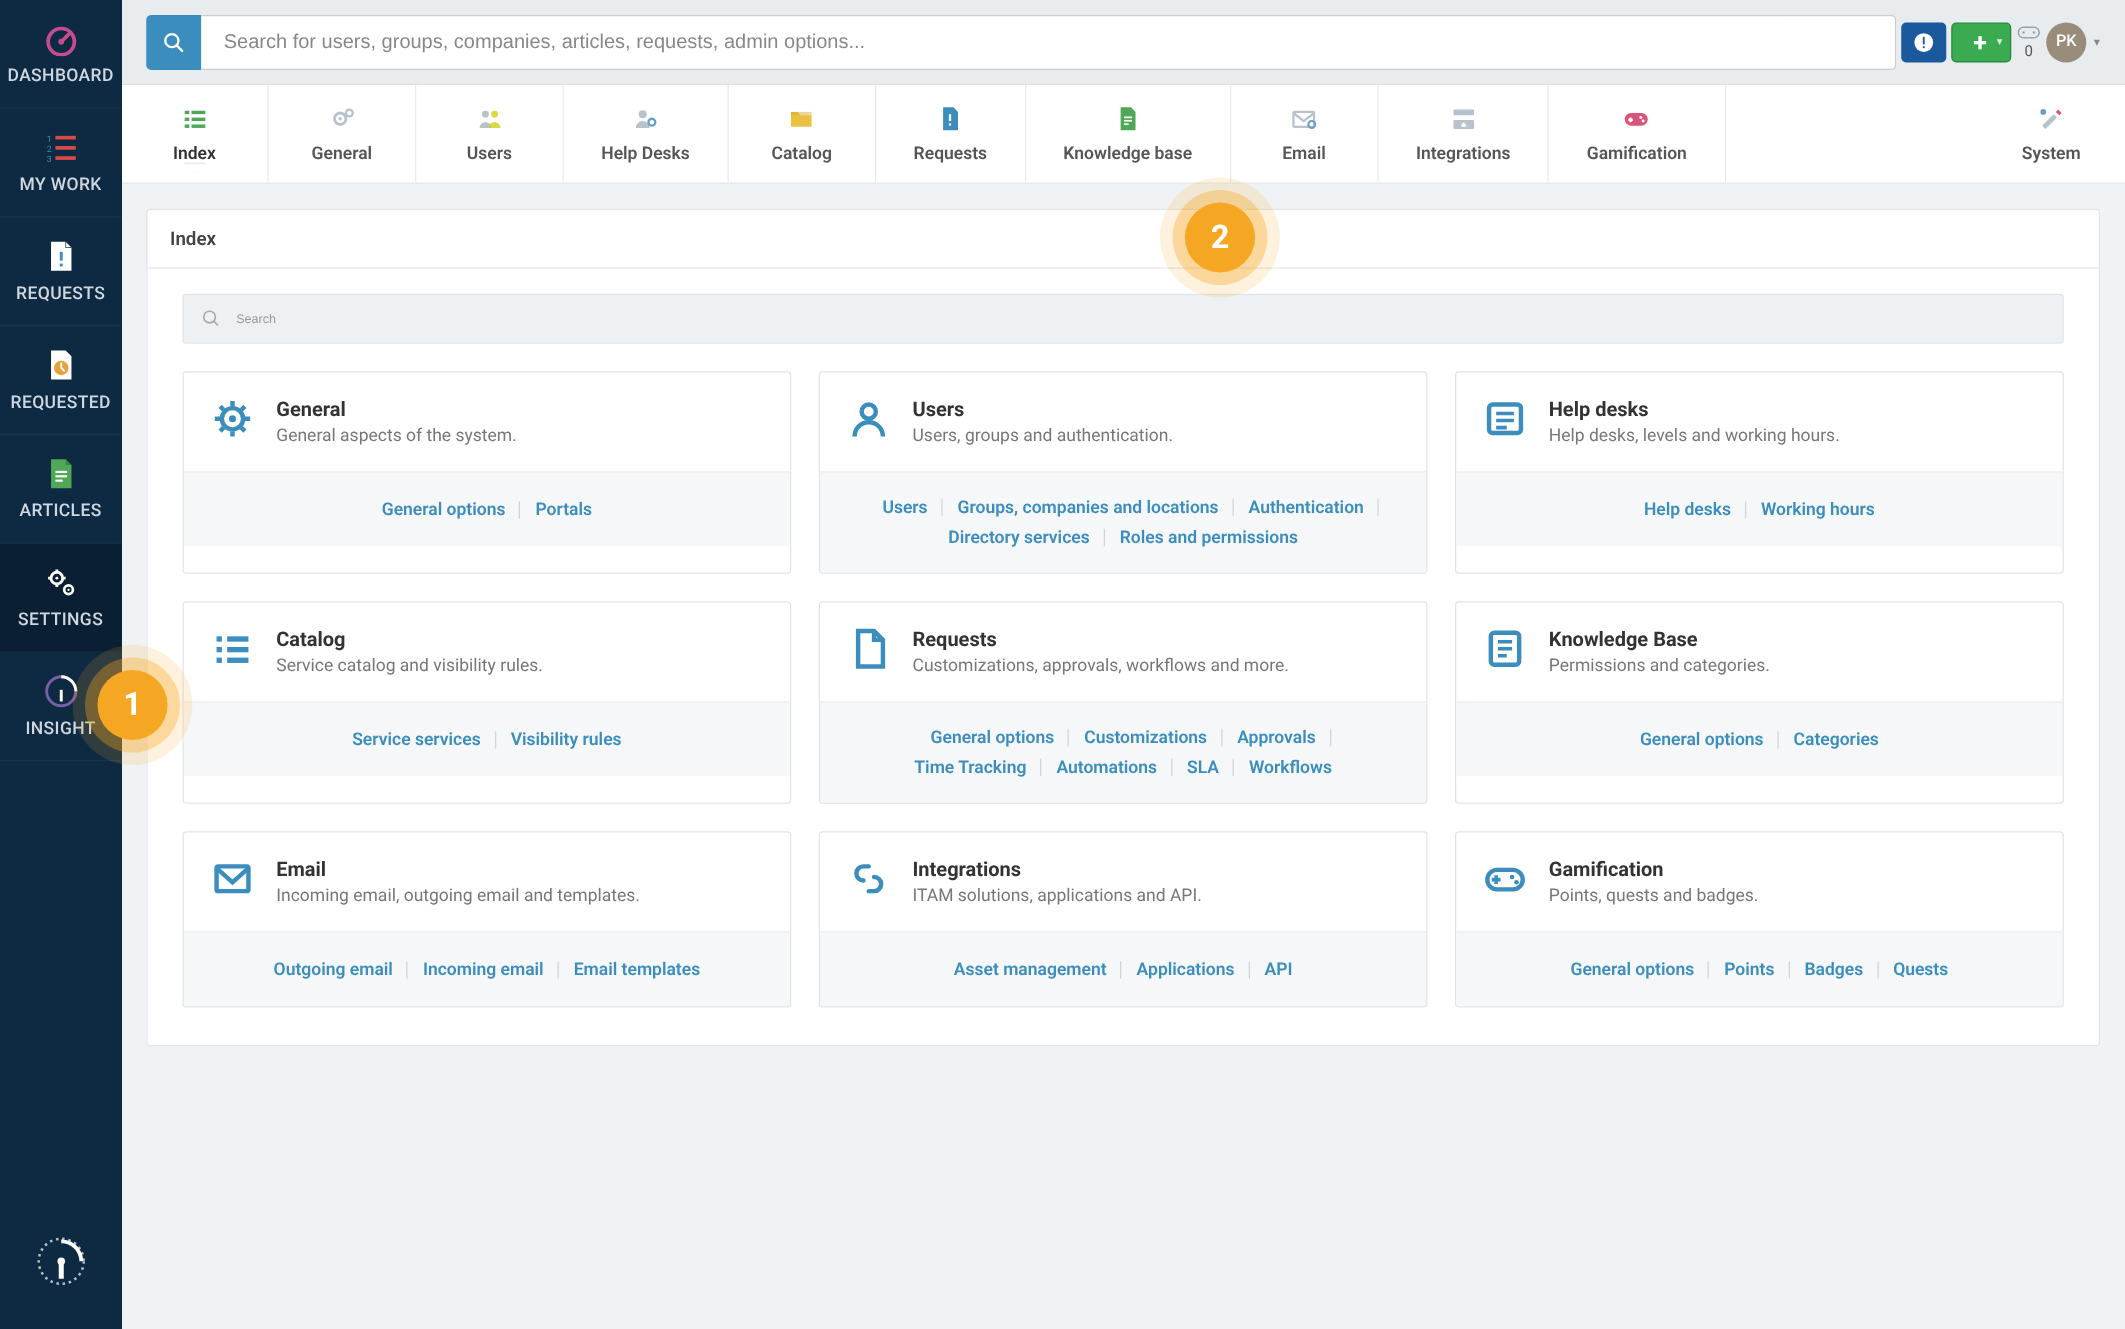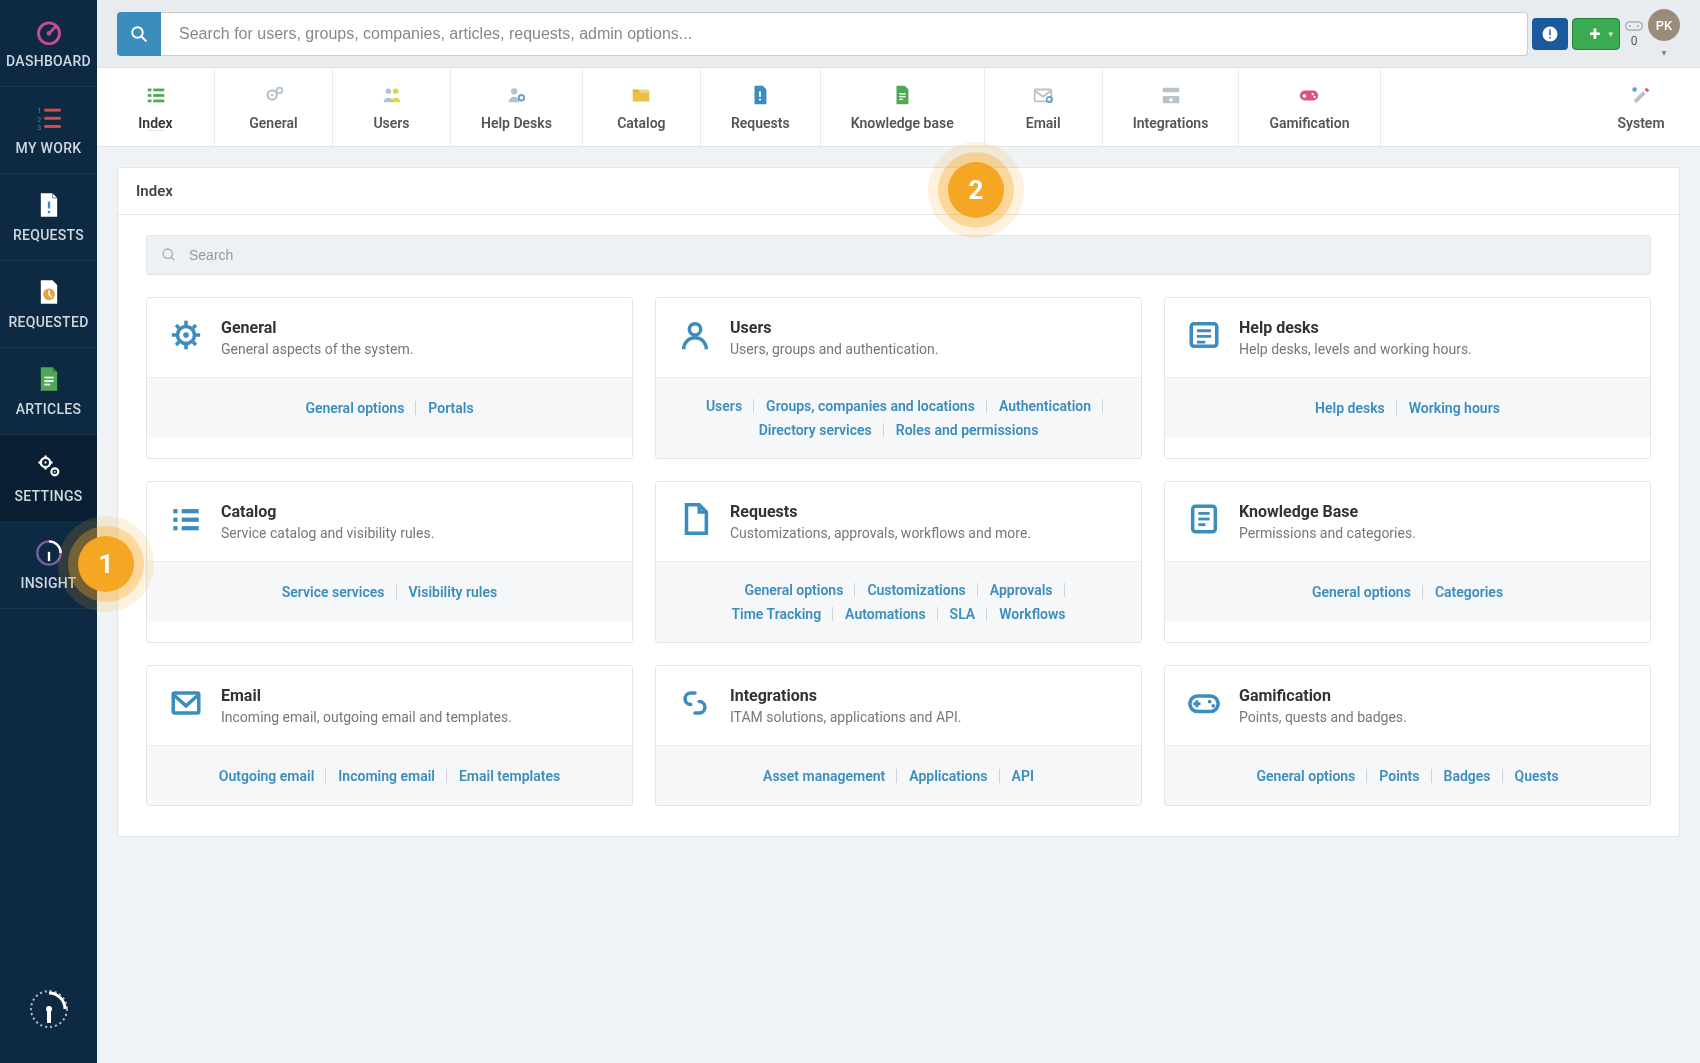--- a/index.html
+++ b/index.html
@@ -31,41 +31,41 @@
 .btn-alert { width:36px; height:32px; background:#1a5a9c; border-radius:4px; display:flex; align-items:center; justify-content:center; cursor:pointer; }
 .btn-alert svg { width:18px; height:18px; fill:#fff; }
 .btn-add { width:48px; height:32px; background:#2ba84a; background:#3aa655; background:#2d9e44; border:1px solid #228838; border-radius:4px; display:flex; align-items:center; justify-content:center; cursor:pointer; }
 .btn-add { background:#3bab52; position:relative; }
 .btn-add .plus { color:#fff; font-size:20px; font-weight:700; margin-right:2px; }
 .btn-add .drop { position:absolute; right:6px; color:rgba(255,255,255,0.8); font-size:9px; }
 .btn-add::after { content:''; position:absolute; right:12px; width:1px; height:18px; background: rgba(0,0,0,0.15); display:none;}
 .gami-wrap { display:flex; flex-direction:column; align-items:center; gap:2px; cursor:pointer; }
 .gami-wrap svg { width:20px; height:12px; }
 .gami-wrap .count { font-size:12px; color:#555; }
-.avatar-wrap { display:flex; align-items:center; gap:6px; cursor:pointer;flex-direction:column; }
+.avatar-wrap { display:flex; align-items:center; gap:6px; cursor:pointer; }
 .avatar { width:32px; height:32px; border-radius:50%; background:#9a8c7a; color:#fff; display:flex; align-items:center; justify-content:center; font-size:13px; font-weight:500; }
 .avatar-wrap .chev { color:#888; font-size:10px; }
 
 
 .tabs { display:flex; background:#fff; border-bottom:1px solid #e1e5e8; }
 .tab { flex: 0 0 auto; display:flex; flex-direction:column; align-items:center; justify-content:center; height:78px; cursor:pointer; border-right:1px solid #e8ecef; position:relative; padding:0 30px; min-width:118px; }
 .tab.active::after { content:''; position:absolute; bottom:-1px; left:50%; transform:translateX(-50%); border:8px solid transparent; border-top-color:#fff; z-index:2; }
 .tab.active::before { content:''; position:absolute; bottom:-2px; left:50%; transform:translateX(-50%); border:9px solid transparent; border-top-color:#e1e5e8; z-index:1; }
 .tab .t-icon { height:24px; display:flex; align-items:center; justify-content:center; margin-bottom:8px; }
 .tab .t-label { font-size:14px; font-weight:600; color:#555; }
 .tab.active .t-label { color:#333; }
 .tab svg { width:24px; height:22px; }
 
 
 .content { padding:0 20px 30px 20px; }
 .index-bar { background:#fff; border:1px solid #e1e5e8; border-radius:3px 3px 0 0; padding:14px 18px; font-size:15px; color:#444; font-weight:600; margin-top:20px; }
 .index-body { background:#fff; border:1px solid #e1e5e8; border-top:none; border-radius:0 0 3px 3px; padding:20px 28px 30px 28px; }
 .index-search { width:100%; background:#eef1f3; border:1px solid #e1e5e8; border-radius:3px; height:40px; display:flex; align-items:center; padding:0 14px; gap:12px; margin-bottom:22px; }
 .index-search svg { width:16px; height:16px; stroke:#999; }
-.index-search input { flex:1; border:none; background:transparent; font-size:14px; color:#0369a1; outline:none; }
+.index-search input { flex:1; border:none; background:transparent; font-size:10px; color:#0369a1; outline:none; }
 .index-search input::placeholder { color:#999; }
 
 .cards { display:grid; grid-template-columns: repeat(3, 1fr); gap:22px; }
 .card { border:1px solid #e1e5e8; border-radius:3px; background:#fff; overflow:hidden; }
 .card-head { display:flex; gap:18px; padding:20px 22px; }
 .card-icon { width:34px; height:34px; flex-shrink:0; }
 .card-title { font-size:16px; font-weight:700; color:#333; margin-bottom:4px; }
 .card-desc { font-size:14px; color:#777; }
 .card-links { background:#f5f7f8; border-top:1px solid #eceff1; padding:16px 20px; display:flex; flex-wrap:wrap; justify-content:center; gap:0; min-height:60px; align-items:center; }
 .card-link { color:#3b8dbd; font-size:14px; font-weight:600; padding:4px 12px; cursor:pointer; position:relative; }

